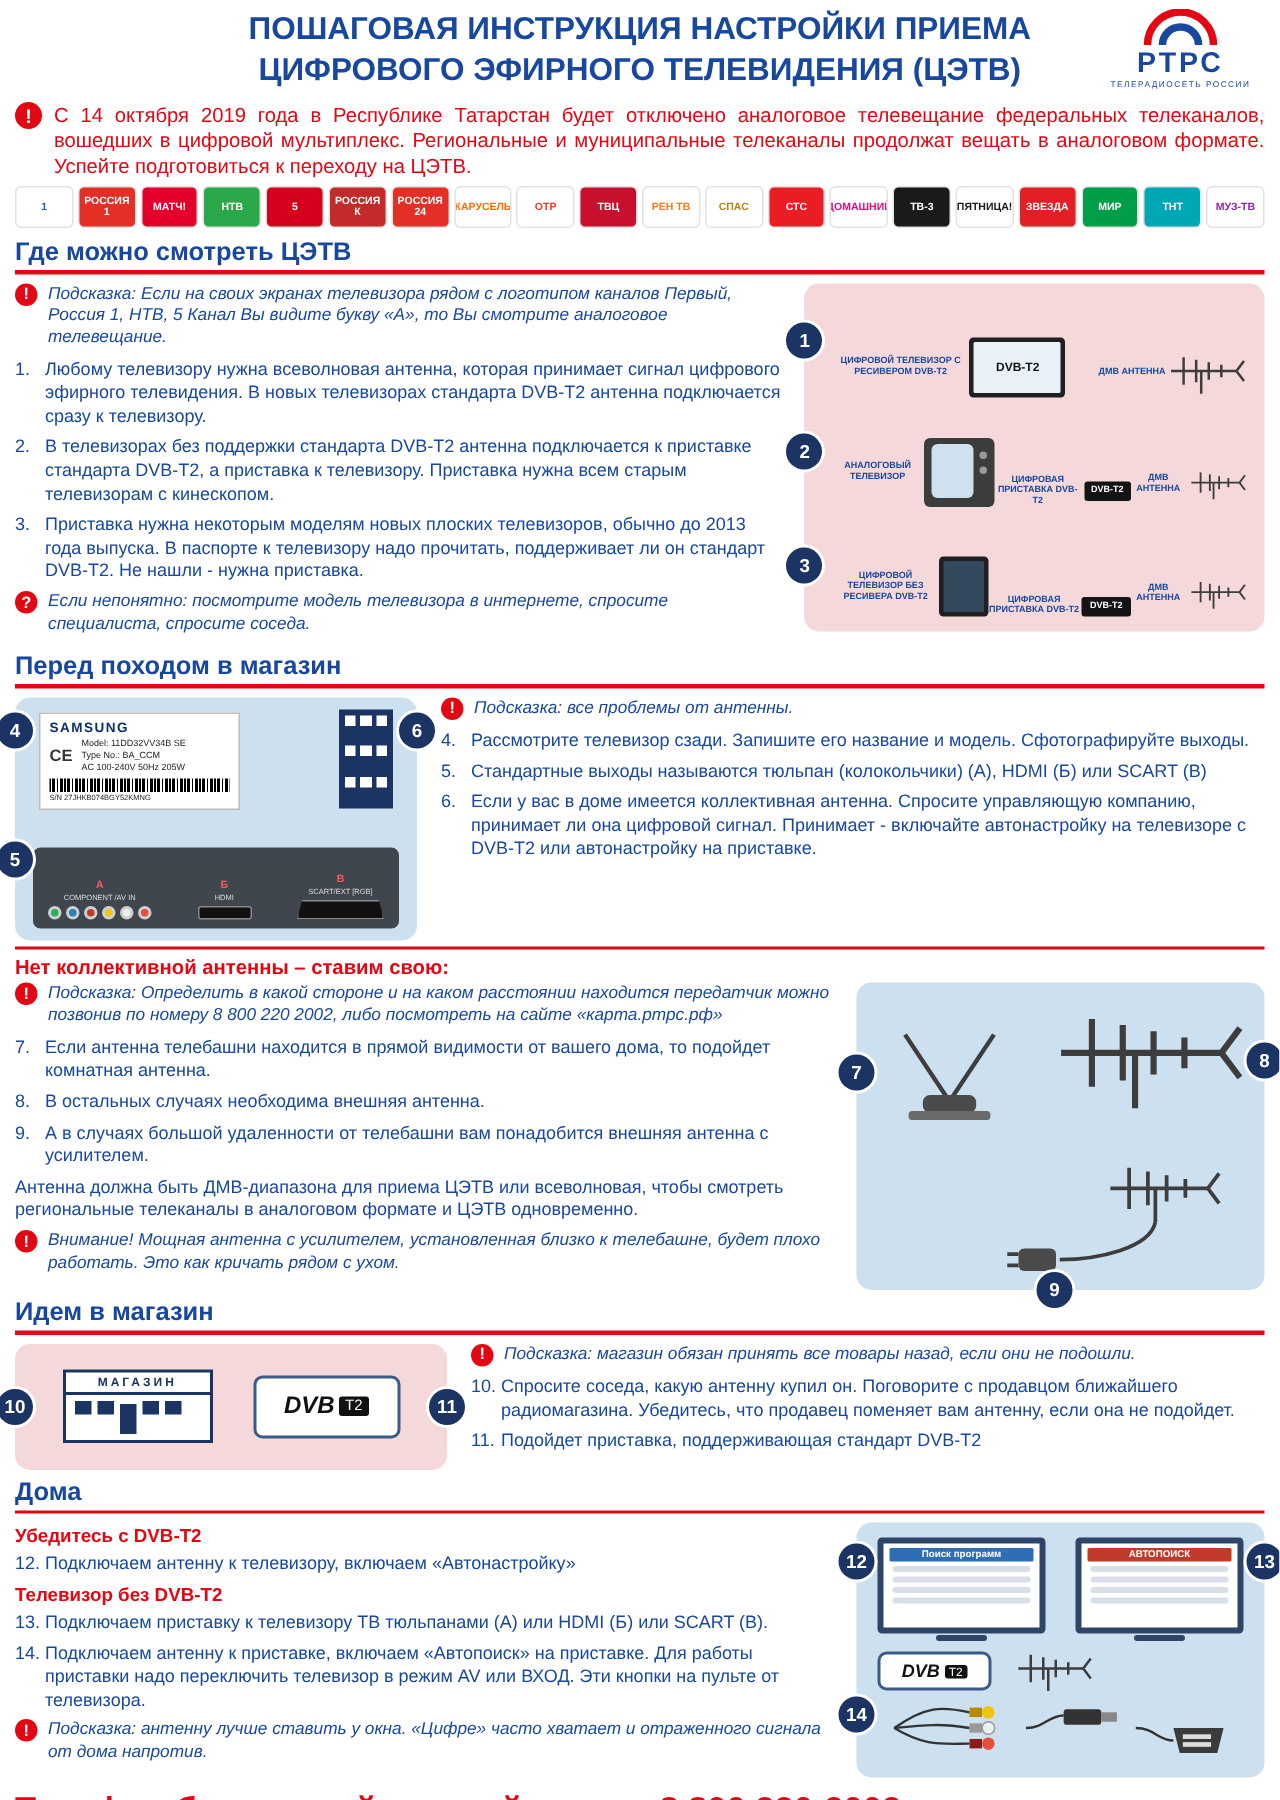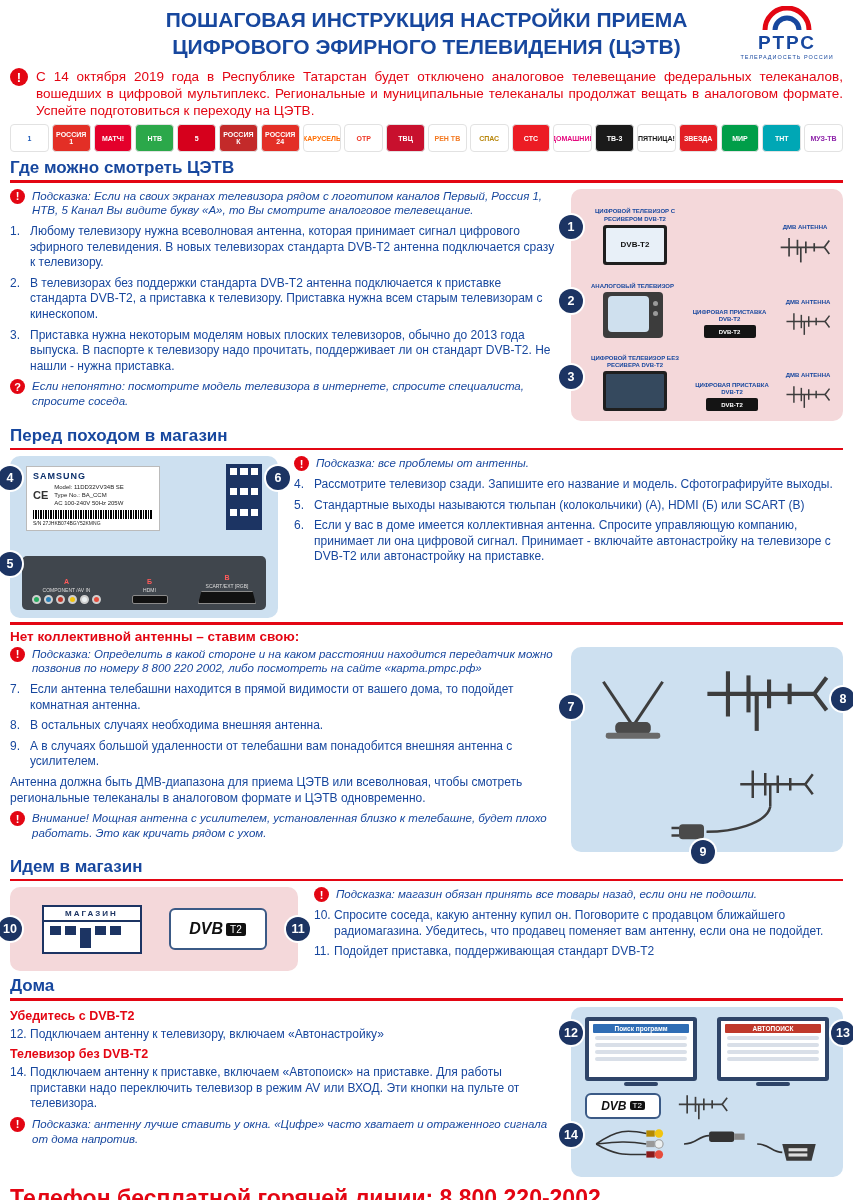--- a/index.html
+++ b/index.html
@@ -37,21 +37,21 @@
 .hint-text{font-style:italic;color:#17479e;font-size:11.5px;line-height:1.28}
 .subhead{color:#e30613;font-weight:bold;font-size:12.5px;margin:2px 0 4px}
 
 .panel{border-radius:10px;position:relative}
 .pink{background:#f4d8da}
 .blue{background:#cde0f0}
 .badge{position:absolute;width:24px;height:24px;border-radius:50%;background:#1c3463;color:#fff;font-weight:bold;font-size:12.5px;display:flex;align-items:center;justify-content:center;z-index:3;box-shadow:0 0 0 2px #fff}
 
 .s1-panel{flex:0 0 272px;height:232px;padding:6px 12px 6px 20px;display:flex;flex-direction:column;justify-content:space-between}
 .diag-row{display:flex;align-items:flex-end;justify-content:space-between;flex:1;padding:3px 0}
-.diag-block{display:flex;flex-direction:column;align-items:center;gap:2px}
+.diag-block{display:flex;align-items:center;gap:2px}
 .diag-label{font-size:6px;font-weight:bold;color:#17479e;text-transform:uppercase;line-height:1.2;max-width:88px;text-align:center}
 .tvf{width:64px;height:40px;background:#1f1f1f;border-radius:3px;padding:3px}
 .tvf .scr{width:100%;height:100%;background:#e8f0f8;display:flex;align-items:center;justify-content:center;font-size:8px;font-weight:bold;color:#111;border-radius:1px}
 .tvf .scr.dark{background:#35495e;color:#e8f0f8}
 .crt{width:60px;height:46px;background:#3c3c3c;border-radius:4px;padding:4px 14px 6px 5px;position:relative}
 .crt .scr{width:100%;height:100%;background:#cfe0ee;border-radius:4px}
 .crt::before,.crt::after{content:"";position:absolute;right:5px;width:5px;height:5px;border-radius:50%;background:#9a9a9a}
 .crt::before{top:9px}.crt::after{top:19px}
 .stb-s{width:52px;height:13px;background:#141414;color:#fff;font-size:6px;font-weight:bold;display:flex;align-items:center;justify-content:center;border-radius:2px}
 
@@ -442,20 +442,24 @@
   <div class="redline mb"></div>
   <div class="two-col">
     <div class="col">
       <div class="subhead">Убедитесь с DVB-T2</div>
       <div class="item">
         <span class="num">12.</span>
         <span>Подключаем антенну к телевизору, включаем «Автонастройку»</span>
       </div>
       <div class="subhead">Телевизор без DVB-T2</div>
       <div class="item">
+        <span class="num">13.</span>
+        <span>Подключаем приставку к телевизору ТВ тюльпанами (А) или HDMI (Б) или SCART (В).</span>
+      </div>
+      <div class="item">
         <span class="num">14.</span>
         <span>Подключаем антенну к приставке, включаем «Автопоиск» на приставке. Для работы приставки надо переключить телевизор в режим AV или ВХОД. Эти кнопки на пульте от телевизора.</span>
       </div>
       <div class="hint-row">
         <span class="icon excl"></span>
         <span class="hint-text">Подсказка: антенну лучше ставить у окна. «Цифре» часто хватает и отраженного сигнала от дома напротив.</span>
       </div>
     </div>
     <div class="panel blue s5-panel">
       <span class="badge" style="left:-12px;top:14px">12</span>

